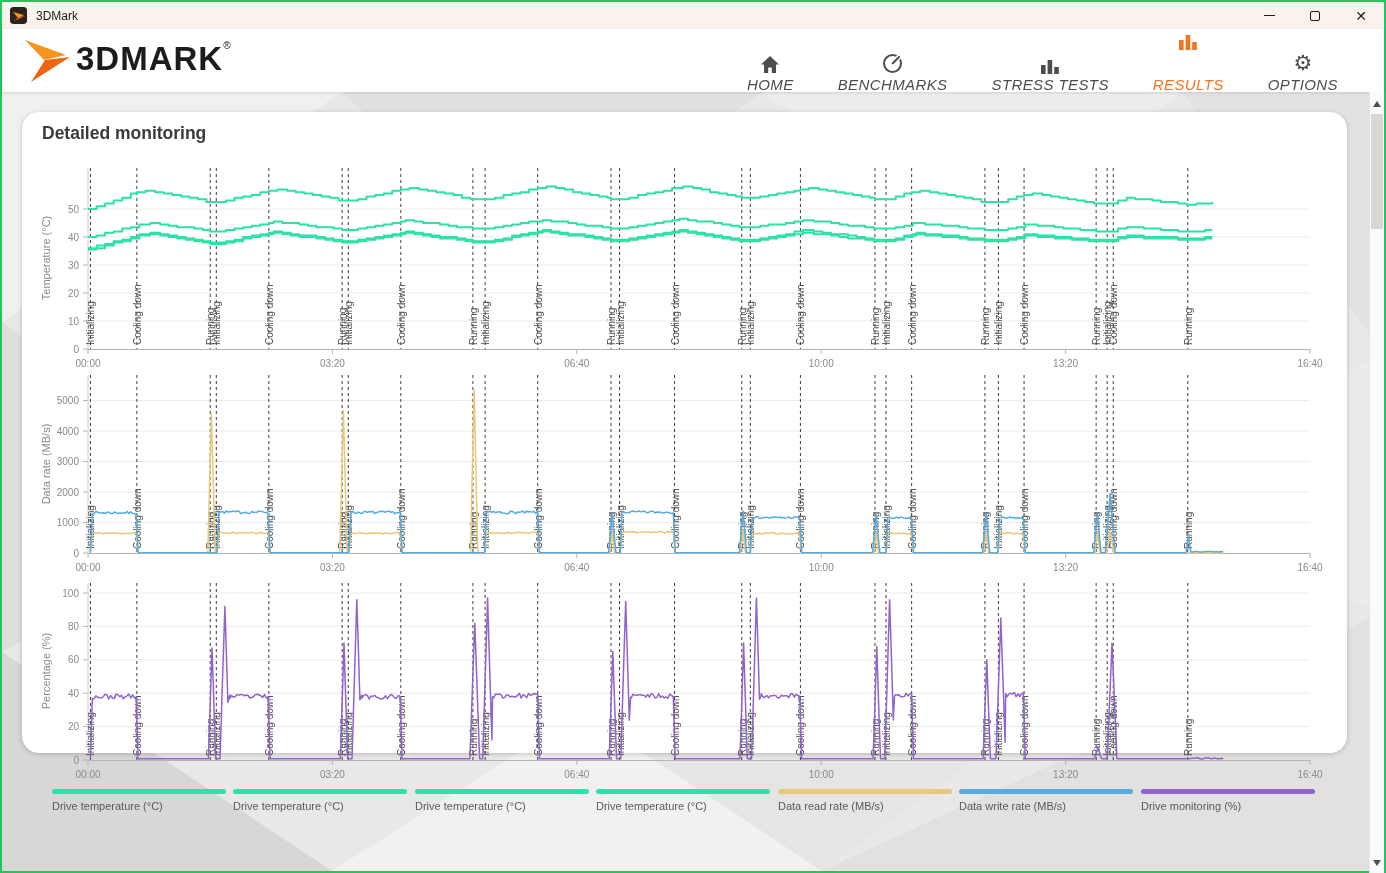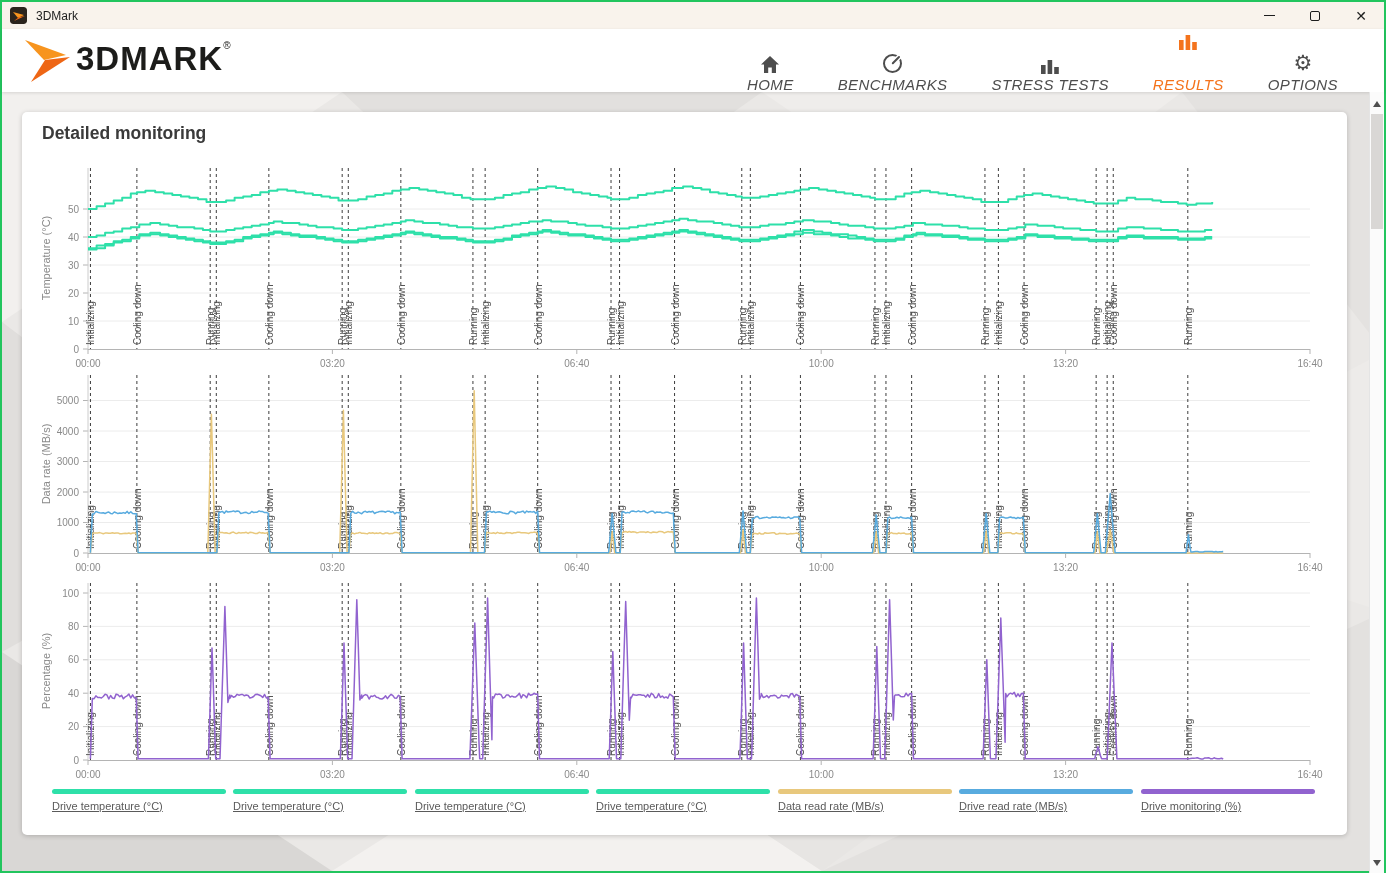--- a/index.html
+++ b/index.html
@@ -25,29 +25,29 @@
   .nav-items { margin-left:auto; display:flex; align-items:flex-end; gap:44px; padding-right:46px; }
   .nav-item { display:flex; flex-direction:column; align-items:center; gap:2px; cursor:pointer; }
   .nav-label { font-size:15px; color:#4d4d4d; letter-spacing:0.4px;font-style:italic; }
   .nav-item.active .nav-label { color:#f4731c;margin-top:24px; }
   .nav-icon { height:22px; display:flex; align-items:flex-end; justify-content:center; }
   .gear-char { font-size:21px; color:#4d4d4d; line-height:22px; }
 
   
   .content { position:absolute; left:0; top:90px; width:1382px; height:779px; overflow:hidden; }
   .bg-pattern { position:absolute; left:0; top:0; }
-  .card { position:absolute; left:20px; top:20px; width:1325px; height:723px; background:#ffffff; border-radius:5px; box-shadow:0 1px 5px rgba(0,0,0,0.20); }
+  .card { position:absolute; left:20px; top:20px; width:1325px; height:641px; background:#ffffff; border-radius:17px; box-shadow:0 1px 5px rgba(0,0,0,0.20); }
   .card-heading { position:absolute; left:20px; top:11px; font-size:17.5px; font-weight:bold; color:#3a3a3a; }
   #charts { position:absolute; left:0; top:0; }
 
   
   .legend { position:absolute; left:0; top:677px; width:100%; height:40px; }
   .legend-item { position:absolute; width:174px; cursor:pointer; }
   .legend-bar { width:174px; height:5px; border-radius:2.5px; }
-  .legend-label { margin-top:6px; font-size:11px; color:#5a5a5a;text-decoration:underline; }
+  .legend-label { margin-top:6px; font-size:11px; color:#5a5a5a; }
 
   
   .scrollbar { position:absolute; right:0; top:90px; width:15px; height:781px; background:#fbfbfb; border-left:1px solid #e4e4e4; z-index:6; }
   .sb-arrow-up, .sb-arrow-down { position:absolute; left:3px; width:0; height:0; border-left:4.5px solid transparent; border-right:4.5px solid transparent; }
   .sb-arrow-up { top:9px; border-bottom:6px solid #4f4f4f; }
   .sb-arrow-down { bottom:7px; border-top:6px solid #4f4f4f; }
   .sb-thumb { position:absolute; left:1px; top:22px; width:12px; height:115px; background:#d9d7d5; }
 </style>
 </head>
 <body>
@@ -432,21 +432,21 @@
         <div class="legend-item" style="left:574px">
           <div class="legend-bar" style="background: rgb(46, 224, 169);"></div>
           <div class="legend-label">Drive temperature (°C)</div>
         </div>
         <div class="legend-item" style="left:756px">
           <div class="legend-bar" style="background: rgb(232, 200, 125);"></div>
           <div class="legend-label">Data read rate (MB/s)</div>
         </div>
         <div class="legend-item" style="left:937px">
           <div class="legend-bar" style="background: rgb(88, 171, 223);"></div>
-          <div class="legend-label">Drive read rate (MB/s)</div>
+          <div class="legend-label">Data write rate (MB/s)</div>
         </div>
         <div class="legend-item" style="left:1119px">
           <div class="legend-bar" style="background: rgb(145, 99, 207);"></div>
           <div class="legend-label">Drive monitoring (%)</div>
         </div>
       </div>
     </div>
   </div>
 
   <div class="scrollbar">

